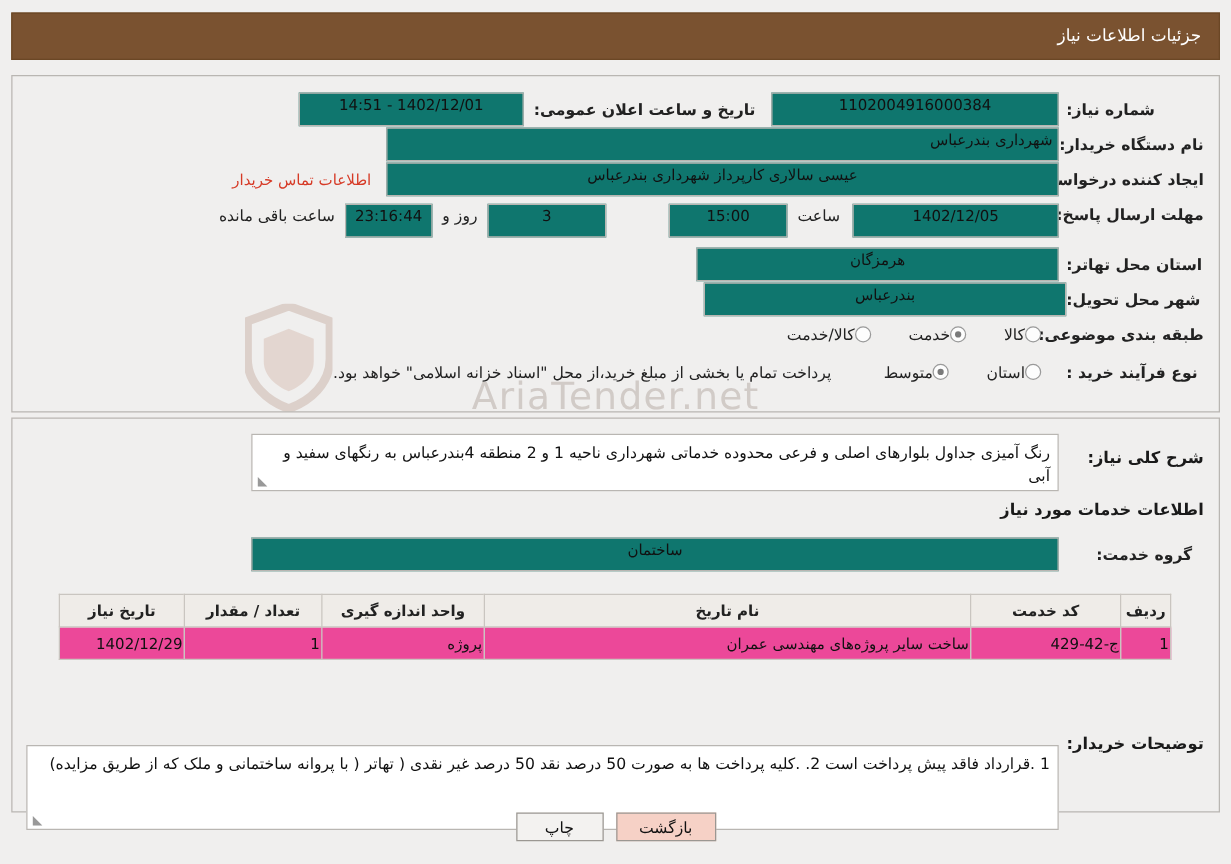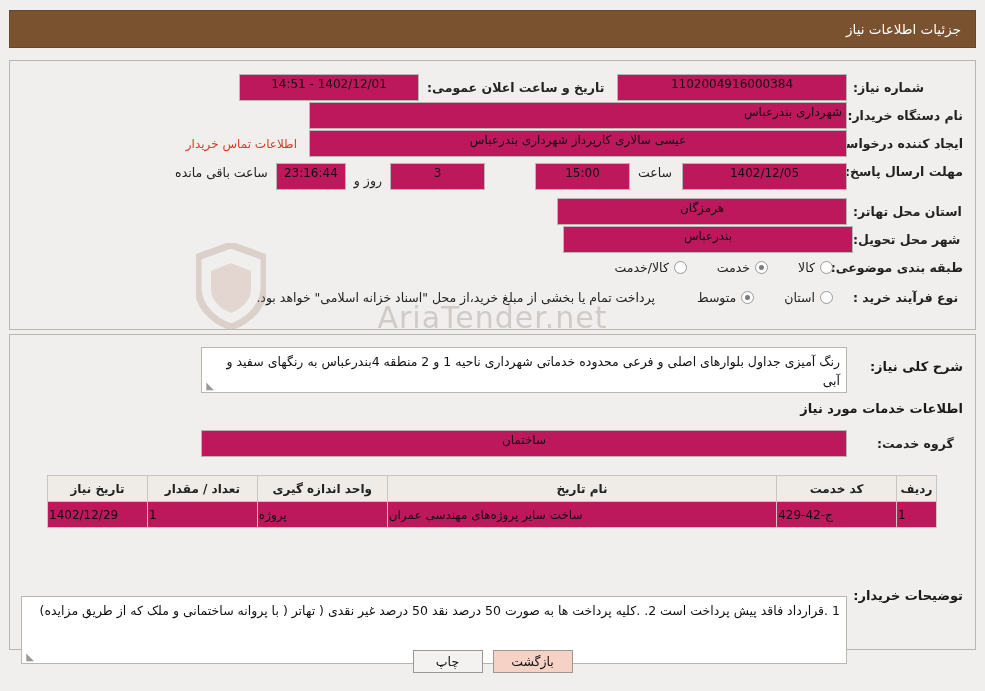--- a/index.html
+++ b/index.html
@@ -76,21 +76,21 @@
     height: 21px;
   }
   .lbl {
     font-size: 12.5px;
     color: #222;
     text-align: left;
     white-space: nowrap;
   }
   .lbl-b { font-weight: bold; }
   .fld {
-    background: #be185d;
+    background: #0f766e;
     border: 1px solid #b9b6b2;
     height: 27px;
     line-height: 19px;
     font-size: 12px;
     color: #111;
     text-align: center;
     padding: 0 4px;
     overflow: hidden;
     white-space: nowrap;
   }
@@ -112,21 +112,21 @@
     position: relative;
   }
   .radio.on::after {
     content: "";
     position: absolute;
     left: 3px; top: 3px;
     width: 5px; height: 5px;
     border-radius: 50%;
     background: #7a7a7a;
   }
-  .ritem { display: flex; align-items: center; gap: 5px; }
+  .ritem { display: flex; align-items: center; gap: 0; }
   .ritem span.t { font-size: 12.5px; color: #222; }
 
   
   .ta {
     background: #ffffff;
     border: 1px solid #b9b6b2;
     font-size: 12.5px;
     color: #111;
     padding: 4px 6px;
     text-align: right;
@@ -156,24 +156,24 @@
   }
   table.grid th {
     background: #efece8;
     border: 1px solid #c9c5c0;
     font-weight: bold;
     color: #222;
     height: 26px;
     font-size: 12px;
   }
   table.grid td {
-    background: #be185d;
+    background: #ec4899;
     border: 1px solid #c9c5c0;
     height: 26px;
-    text-align: left;
+    text-align: right;
     color: #111;
     font-size: 12px;
   }
   
   .btn {
     border: 1px solid #9b9792;
     font-size: 12.5px;
     height: 23px;
     line-height: 21px;
     text-align: center;
@@ -215,21 +215,21 @@
     </div>
 
     <div class="frow" style="top:100px; right:12px; height:38px; align-items:flex-start;">
       <div class="lbl lbl-b" style="width:110px; line-height:17px; padding-top:2px;">
         <div>مهلت ارسال پاسخ: تا تاریخ:</div>
       </div>
       <div class="fld" style="width:165px; margin-right:6px; margin-top:2px;">1402/12/05</div>
       <div class="lbl" style="margin-right:10px; margin-top:4px;">ساعت</div>
       <div class="fld" style="width:95px; margin-right:8px; margin-top:2px;">15:00</div>
       <div class="fld" style="width:95px; margin-right:50px; margin-top:2px;">3</div>
-      <div class="lbl" style="margin-right:8px; margin-top:12px;">روز و</div>
+      <div class="lbl" style="margin-right:8px; margin-top:4px;">روز و</div>
       <div class="fld" style="width:70px; margin-right:8px; margin-top:2px;">23:16:44</div>
       <div class="lbl" style="margin-right:8px; margin-top:4px;">ساعت باقی مانده</div>
     </div>
 
     <div class="frow" style="top:140px; right:12px;">
       <div class="lbl lbl-b" style="width:110px;">استان محل تهاتر:</div>
       <div class="fld fld-r" style="width:290px; margin-right:6px;">هرمزگان</div>
     </div>
 
     <div class="frow" style="top:168px; right:12px;">

